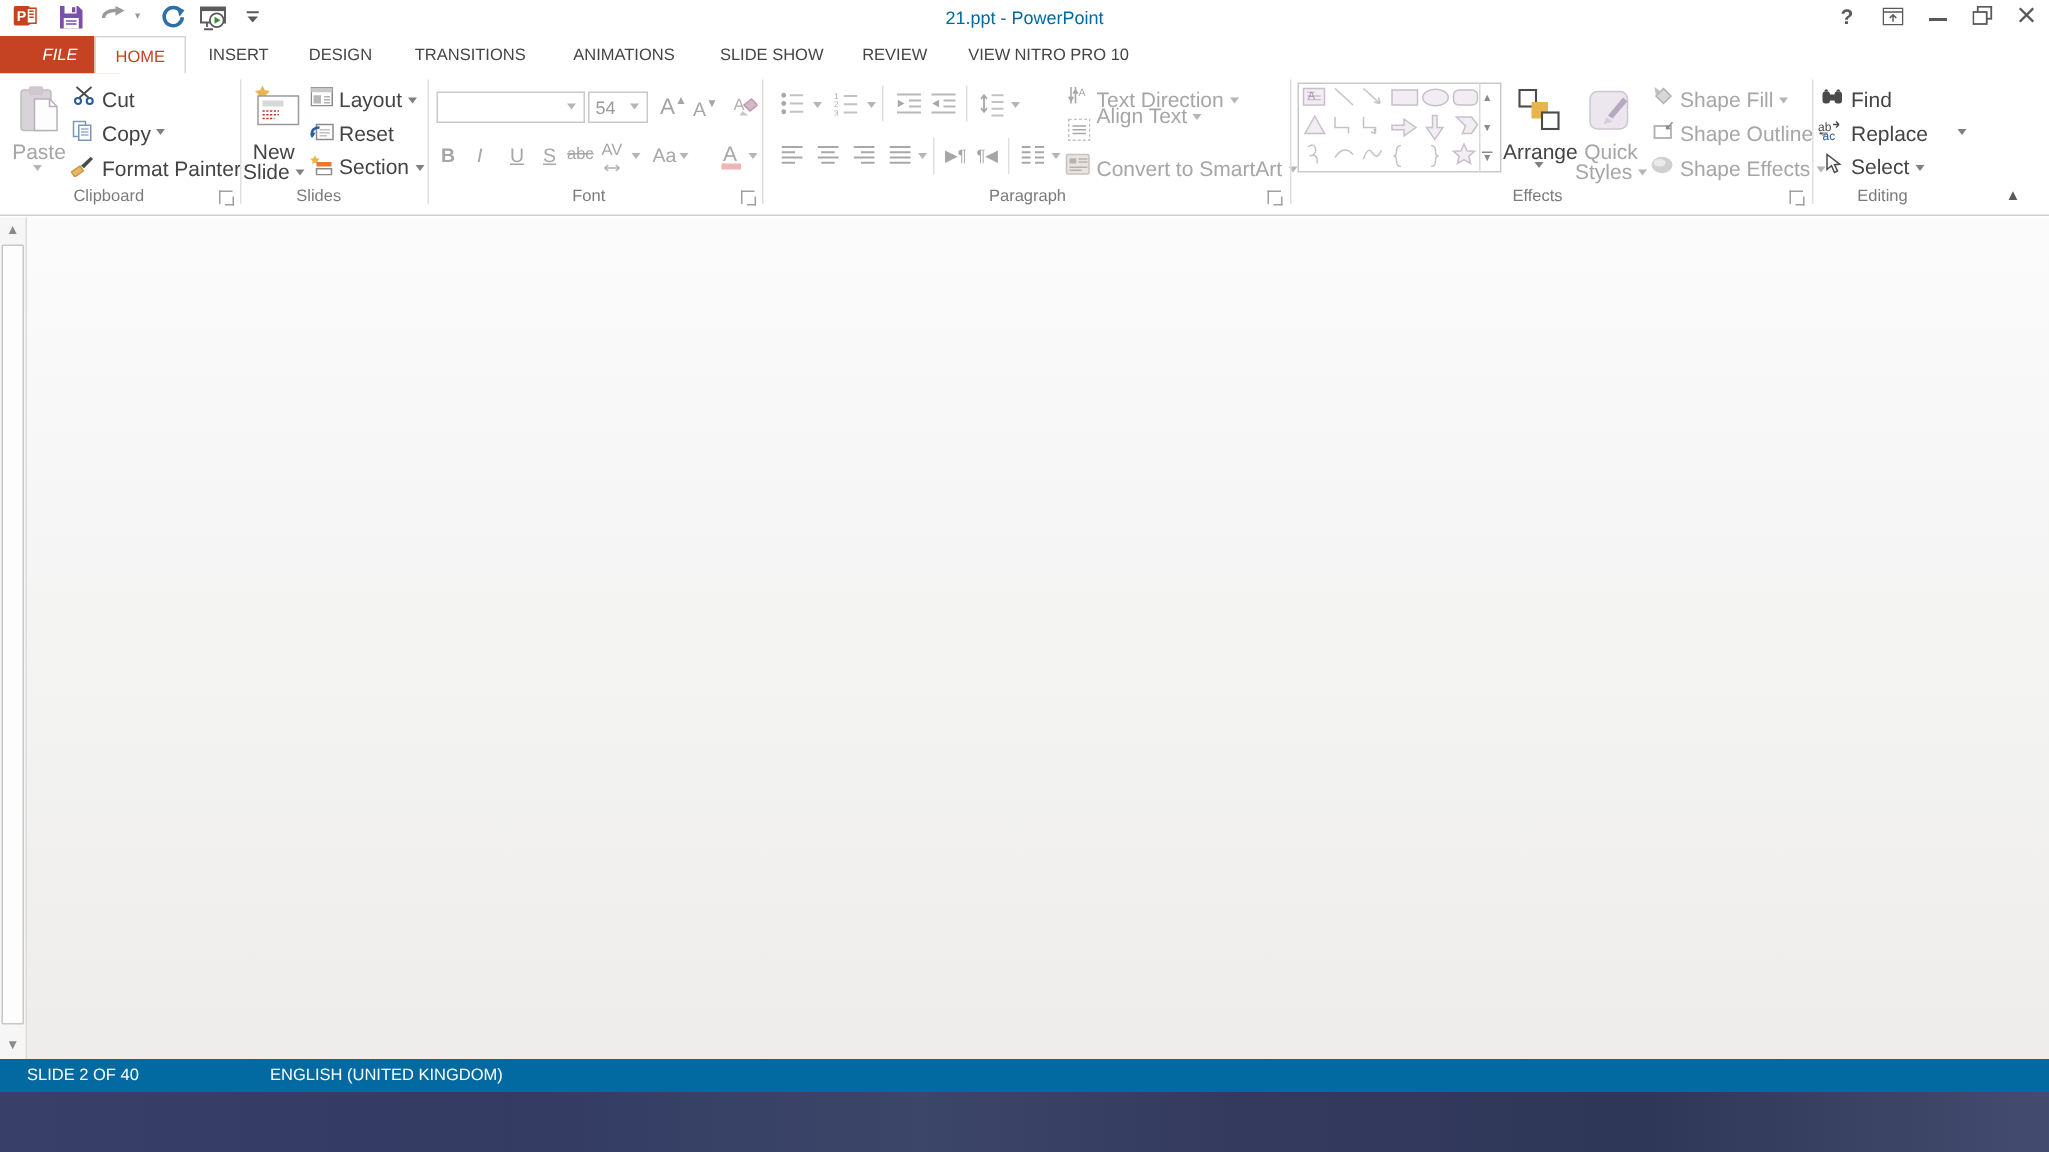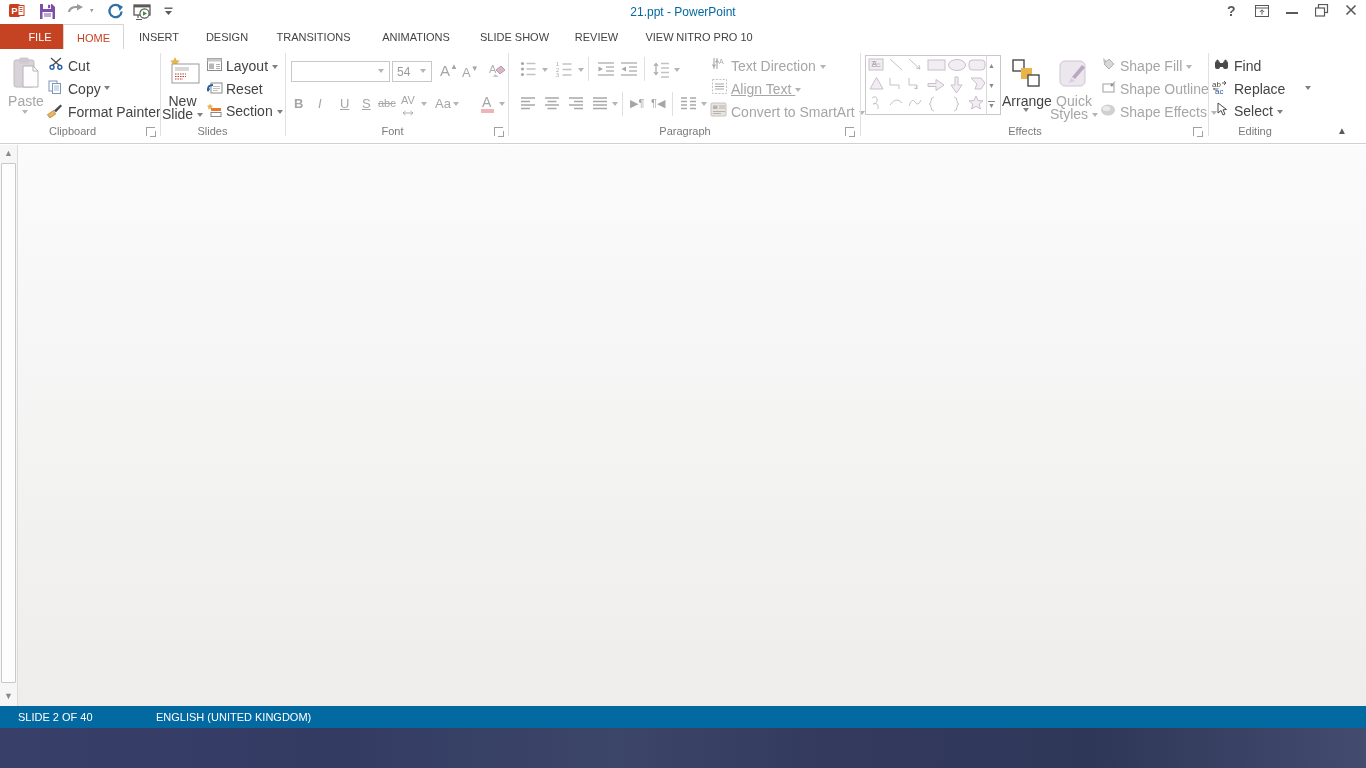--- a/index.html
+++ b/index.html
@@ -8,21 +8,21 @@
 .abs { position:absolute; }
 
 
 #titlebar { position:absolute; left:0; top:0; width:1366px; height:24px; background:#fff; }
 #title { position:absolute; left:0; top:5px; width:1366px; text-align:center; font-size:12px; color:#0369a1; }
 #signin { position:absolute; right:8px; top:30px; font-size:12px; color:#444; }
 
 
 #tabrow { position:absolute; left:0; top:24px; width:1366px; height:25px; background:#fff; }
 .tab { position:absolute; top:0; height:25px; line-height:26px; font-size:11px; color:#444; text-align:center; }
-#tab-file { left:0; width:80px; background:#C54322; color:#fff; }
+#tab-file { left:0; width:80px; background:#C54322; color:#fff;font-style:italic; }
 #tab-home { left:63px; width:61px; background:#fff; border:1px solid #d5d5d5; border-bottom:none; color:#C54322; }
 
 
 #ribbon { position:absolute; left:0; top:49px; width:1366px; height:95px; background:#fff; border-bottom:1px solid #d2d0ce; }
 .gsep { position:absolute; top:4px; height:83px; width:1px; background:#e0e0e0; }
 .glabel { position:absolute; top:76px; font-size:11px; color:#7a7a7a; text-align:center; }
 .dlauncher { position:absolute; top:78px; width:9px; height:9px; border-left:1px solid #a0a0a0; border-top:1px solid #a0a0a0; }
 .dlauncher:after { content:""; position:absolute; right:-1px; bottom:-1px; width:5px; height:5px; border-right:1px solid #a0a0a0; border-bottom:1px solid #a0a0a0; }
 .btntext { font-size:14px; color:#444; }
 .gray { color:#a6a6a6; }
@@ -257,21 +257,21 @@
   <div class="abs caret gray2" style="left:701px;top:53px;"></div>
   <svg class="abs" style="left:712px;top:7px;" width="15" height="15" viewBox="0 0 15 15">
     <path d="M2 2 v11 M5 2 v11 M2 11 l-1.5 -2.5 M2 11 l1.5 -2.5 M5 4 l-1.5 2.5 M5 4 l1.5 2.5" stroke="#a8a8a8" stroke-width="1.1" fill="none"></path>
     <text x="7" y="8" font-size="7" fill="#a8a8a8" font-family="Liberation Sans">A</text>
   </svg>
   <div class="abs btntext gray" style="left:731px;top:9px;">Text Direction <span class="caret gray2"></span></div>
   <svg class="abs" style="left:712px;top:30px;" width="15" height="15" viewBox="0 0 15 15">
     <rect x="0.5" y="0.5" width="14" height="14" fill="none" stroke="#c2c2c2" stroke-dasharray="2 1.4"></rect>
     <path d="M3 5h9M3 7.5h9M3 10h9" stroke="#a8a8a8" stroke-width="1.1"></path>
   </svg>
-  <div class="abs btntext gray" style="left:731px;top:32px;text-decoration:underline;">Align Text <span class="caret gray2"></span></div>
+  <div class="abs btntext gray" style="left:731px;top:20px;">Align Text <span class="caret gray2"></span></div>
   <svg class="abs" style="left:710px;top:53px;" width="17" height="15" viewBox="0 0 17 15">
     <rect x="1" y="1" width="15" height="13" rx="1" fill="#e8e4e0" stroke="#c8c2bc"></rect>
     <rect x="3" y="3.5" width="4.5" height="3.5" fill="#b8b2ac"></rect>
     <path d="M9 4h6M9 6h6M3 9.5h12M3 11.5h8" stroke="#b8b2ac" stroke-width="1"></path>
   </svg>
   <div class="abs btntext gray" style="left:731px;top:55px;">Convert to SmartArt <span class="caret gray2"></span></div>
   <div class="glabel" style="left:645px;width:80px;">Paragraph</div>
   <div class="dlauncher" style="left:845px;"></div>
   <div class="gsep" style="left:860px;"></div>
 
@@ -362,18 +362,18 @@
 <div id="sorter">
   <div id="vscroll">
     <div class="sarrow" style="top:3px;">▲</div>
     <div id="vthumb"></div>
     <div class="sarrow" style="top:546px;">▼</div>
   </div>
 </div>
 
 <div id="statusbar">
   <div class="abs" style="left:18px;top:5px;">SLIDE 2 OF 40</div>
-  <div class="abs" style="left:112px;top:5px;padding-left:44px;">ENGLISH (UNITED KINGDOM)</div>
+  <div class="abs" style="left:136px;top:5px;padding-left:44px;">ENGLISH (UNITED KINGDOM)</div>
 </div>
 
 <div id="taskbar"></div>
 
 </div>
 
 </body></html>

